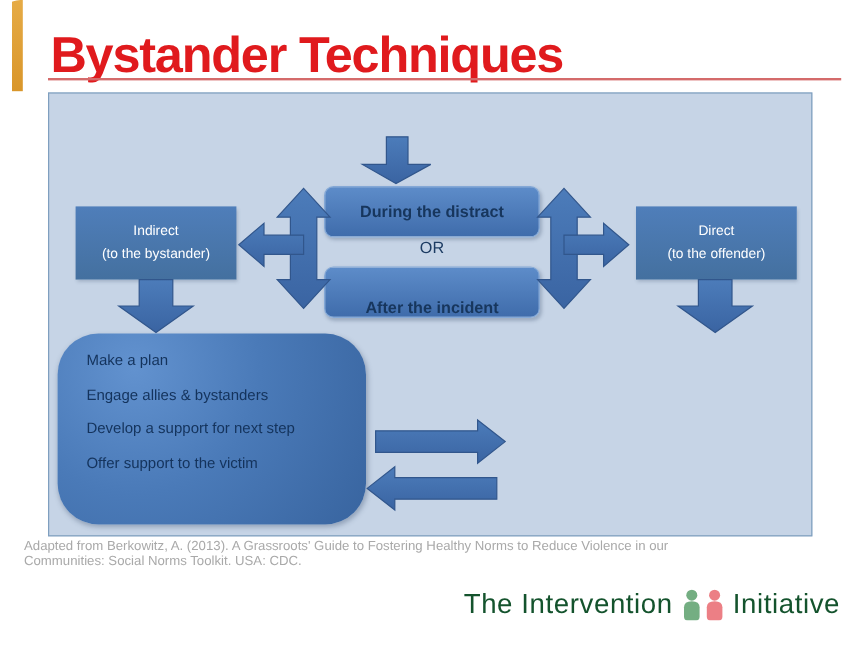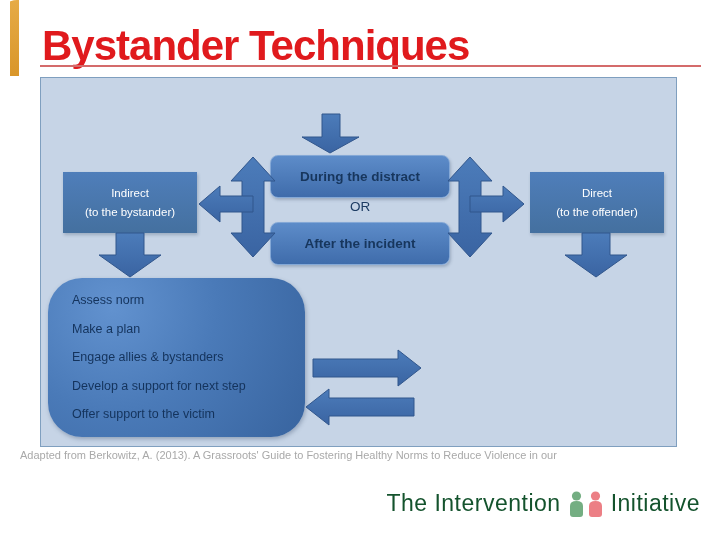--- a/index.html
+++ b/index.html
@@ -26,21 +26,21 @@
 
   .side-box{width:134px;height:61px;background:linear-gradient(180deg,#4f7eba,#44709f);
     color:#ffffff;font-size:11.5px;line-height:1.6;box-shadow:1px 2px 3px rgba(60,80,110,.3);}
   .indirect{left:63px;top:172px;text-align:right;}
   .direct{left:530px;top:172px;}
 
   .mid-box{left:270px;top:155px;width:180px;height:43px;border-radius:8px;
     background:linear-gradient(180deg,#5d8cc9,#3f6cab);
     border:1px solid #84a8d6;box-shadow:1px 2px 3px rgba(60,80,110,.3);
     font-size:13.5px;font-weight:bold;color:#17365d;}
-  .after{top:222px;}
+  .after{top:222px;justify-content:flex-end;}
   .or-label{position:absolute;left:270px;top:199px;width:180px;text-align:center;
     font-size:13.5px;color:#1d3c63;}
 
   .big-box{position:absolute;top:278px;height:159px;border-radius:34px;
     background:radial-gradient(circle at 25% 18%,#6292cf 0%,#4a7ab8 45%,#38649f 100%);
     box-shadow:1px 2px 4px rgba(50,70,100,.35);box-sizing:border-box;}
   .big-left{left:48px;width:257px;padding:15px 0 0 24px;}
   .big-right{left:425px;width:245px;padding:11px 0 0 20px;}
 
   .list-item{font-size:12.5px;color:#14335c;margin-bottom:14.5px;white-space:nowrap;}
@@ -85,21 +85,20 @@
   <div class="box mid-box after">
     <span>After the incident</span>
   </div>
 
   <div class="box side-box direct">
     <span>Direct</span>
     <span>(to the offender)</span>
   </div>
 
   <div class="big-box big-left">
-    <div class="list-item">Assess norm</div>
     <div class="list-item">Make a plan</div>
     <div class="list-item">Engage allies &amp; bystanders</div>
     <div class="list-item">Develop a support for next step</div>
     <div class="list-item">Offer support to the victim</div>
   </div>
 
 
   <svg class="arrow-layer" viewBox="0 0 720 540" xmlns="http://www.w3.org/2000/svg">
     <defs>
       <linearGradient id="ag" x1="0" y1="0" x2="0" y2="1">
@@ -117,20 +116,21 @@
       <polygon points="524,204 503,186 503,196 470,196 470,212 503,212 503,222"></polygon>
     </g>
     <polygon fill="url(#ag)" stroke="#31568c" stroke-width="1" points="116,233 144,233 144,255 161,255 130,277 99,255 116,255"></polygon>
     <polygon fill="url(#ag)" stroke="#31568c" stroke-width="1" points="582,233 610,233 610,255 627,255 596,277 565,255 582,255"></polygon>
     <polygon fill="url(#ag)" stroke="#31568c" stroke-width="1" points="313,359 398,359 398,350 421,368 398,386 398,377 313,377"></polygon>
     <polygon fill="url(#ag)" stroke="#31568c" stroke-width="1" points="306,407 329,389 329,398 414,398 414,416 329,416 329,425"></polygon>
   </svg>
 
   <div class="footer">
     <div>Adapted from Berkowitz, A. (2013). A Grassroots' Guide to Fostering Healthy Norms to Reduce Violence in our</div>
+    <div>Communities: Social Norms Toolkit.  USA: CDC.</div>
   </div>
 
   <div class="logo">
     <span>The Intervention</span>
     <span class="people">
       <svg width="17" height="26" viewBox="0 0 17 26">
         <circle cx="8.5" cy="5" r="4.6" fill="#74ae82"></circle>
         <path d="M2 15 q0 -5 6.5 -5 q6.5 0 6.5 5 l0 8 q0 3 -3 3 l-7 0 q-3 0 -3 -3 Z" fill="#74ae82"></path>
       </svg>
       <svg width="17" height="26" viewBox="0 0 17 26" style="margin-left:2px">

